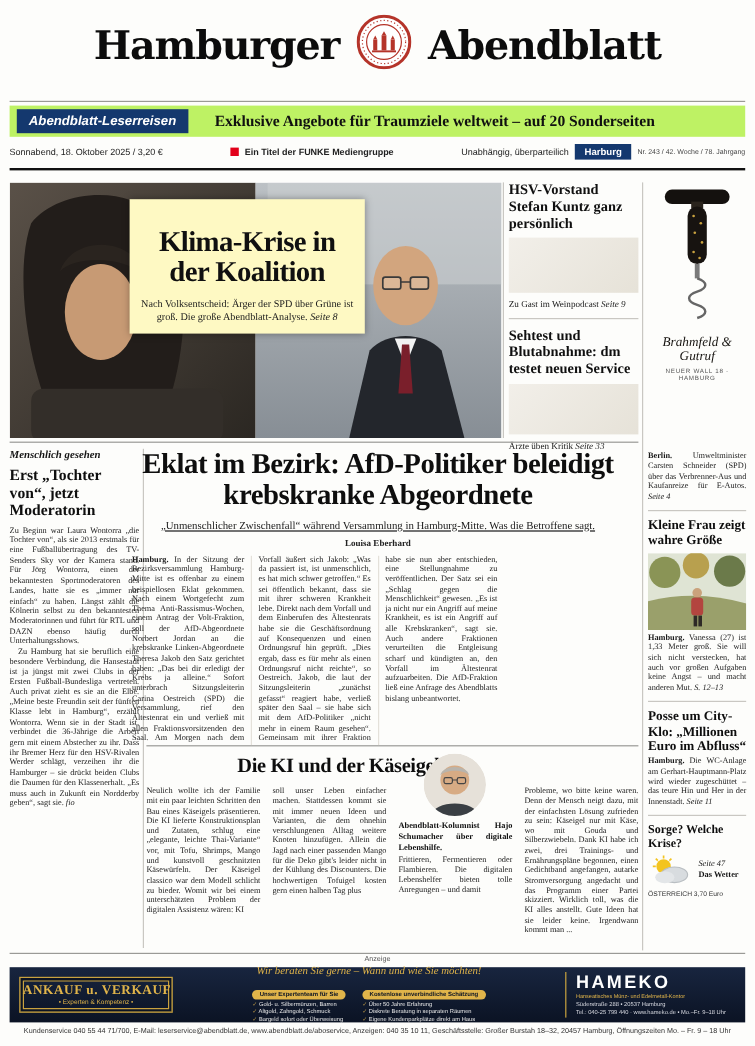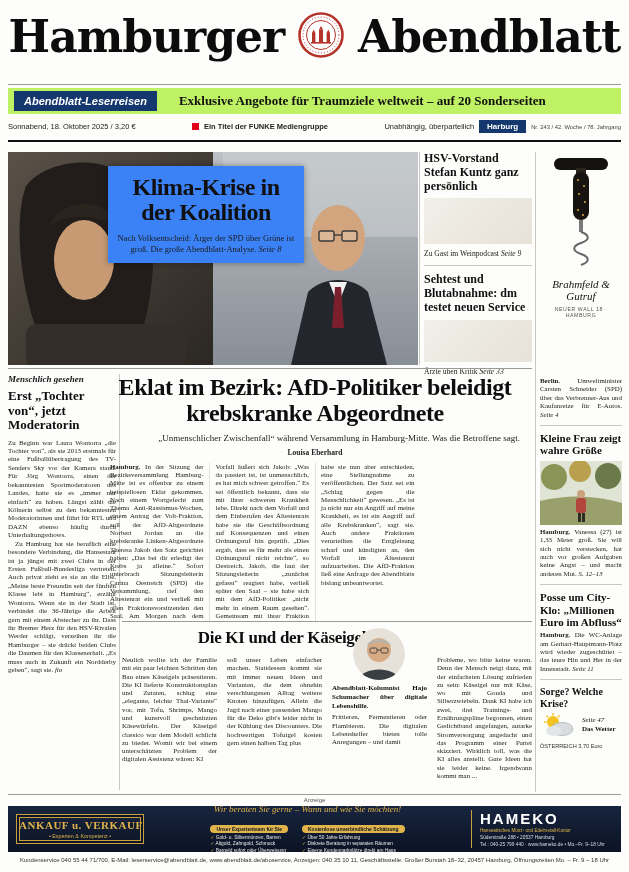--- a/index.html
+++ b/index.html
@@ -6,59 +6,59 @@
   html,body { background:#ffffff; }
   #page {
     position:relative; width:629px; height:872px; margin:0 auto;
     background:#fdfdfb; color:#151515; overflow:hidden;
     font-family:"Liberation Serif", serif;
   }
   .abs { position:absolute;gap:16px; }
 
   
   .masthead { top:12px; left:0; width:100%; display:flex; align-items:center; justify-content:center; gap:14px; }
-  .masthead-title { font-family:"DejaVu Serif", serif; font-weight:700; font-size:44px; line-height:1; letter-spacing:-1px; color:#0c0c0c; }
+  .masthead-title { font-family:"DejaVu Serif", serif; font-weight:700; font-size:33px; line-height:1; letter-spacing:-1px; color:#0c0c0c; }
   .rule-thin  { background:#9a9a96; height:1px; }
   .rule-heavy { background:#111; height:2px; }
 
   
   .promo { top:88px; left:8px; width:613px; height:26px; background:#bef264; display:flex; align-items:center; gap:22px; padding:0 6px; }
   .promo-label { background:#14386e; color:#fff; font-family:"Liberation Sans", sans-serif; font-style:italic; font-weight:700; font-size:11px; padding:4px 10px; }
   .promo-text { font-weight:700; font-size:13px; color:#101010; }
 
   
   .dateline { top:120px; left:8px; width:613px; display:flex; align-items:center; justify-content:space-between; font-family:"Liberation Sans", sans-serif; font-size:7.5px; color:#222; }
   .dateline .grp { display:flex; align-items:center; gap:5px; }
   .funke-sq { width:7px; height:7px; background:#e2001a; display:inline-block; }
   .edition-badge { background:#14386e; color:#fff; font-weight:700; font-size:8px; padding:2px 8px; }
   .issue-info { font-size:5.8px; color:#444; }
 
   
   .lead-photo { top:152px; left:8px; width:410px; height:213px; overflow:hidden; }
-  .lead-box { position:absolute; top:14px; left:100px; width:196px; background:#3b82f6; padding:9px 8px 8px; text-align:center; box-shadow:0 0 6px rgba(0,0,0,.35); }
+  .lead-box { position:absolute; top:14px; left:100px; width:196px; background:#fef9c3; padding:24px 8px 8px; text-align:center; box-shadow:0 0 6px rgba(0,0,0,.35); }
   .lead-headline { font-weight:700; font-size:24px; line-height:1.05; letter-spacing:-0.5px; color:#101010; }
   .lead-teaser { margin-top:8px; font-size:8.5px; line-height:1.3; color:#1c1c1c; }
   .page-ref { font-style:italic; }
 
   
   .teasers { top:152px; left:424px; width:108px; }
   .teaser-headline { font-weight:700; font-size:12px; line-height:1.15; color:#101010; }
   .ph-light { width:100%; background:linear-gradient(135deg,#f2efe9,#e6e2d8); margin:5px 0; }
   .teaser-line { font-size:7.6px; color:#1a1a1a; }
   .hr-light { height:1px; background:#c9c7c2; margin:7px 0; }
 
   
   .jeweler { top:152px; left:540px; width:82px; height:213px; text-align:center; }
   .jeweler-brand { font-style:italic; font-size:11px; line-height:1.1; color:#161310; margin-top:4px; }
   .jeweler-addr { font-family:"Liberation Sans", sans-serif; font-size:5.2px; letter-spacing:0.6px; color:#555; margin-top:4px; text-transform:uppercase; }
 
   
   .main-art { top:374px; left:110px; width:410px; }
   .main-headline { text-align:center; font-weight:700; font-size:24px; line-height:1.1; letter-spacing:-0.4px; color:#0e0e0e; }
-  .main-subhead { text-align:right; font-size:9px; margin-top:6px; color:#1a1a1a; }
+  .main-subhead { text-align:center; font-size:9px; margin-top:6px; color:#1a1a1a;text-decoration:underline; }
   .main-byline { text-align:center; font-size:7.5px; font-weight:700; margin-top:5px; color:#222; }
   .main-body { margin-top:6px; height:158px; overflow:hidden; column-count:4; column-gap:12px; column-fill:auto;
                column-rule:1px solid #e4e1da; font-size:6.9px; line-height:1.2; text-align:justify; hyphens:auto; color:#1b1b1b; }
   .city-bold { font-weight:700; }
 
   
   .ki { top:626px; left:122px; width:410px; height:166px; }
   .ki-headline { position:absolute; top:2px; left:40px; width:240px; text-align:center; font-weight:700; font-size:17px; letter-spacing:-0.3px; color:#0e0e0e; }
   .ki-photo { position:absolute; top:2px; left:231px; width:52px; height:52px; border-radius:50%; overflow:hidden; }
   .ki-cols { position:absolute; top:30px; left:0; width:410px; height:134px; display:flex; gap:10px; overflow:hidden; }

